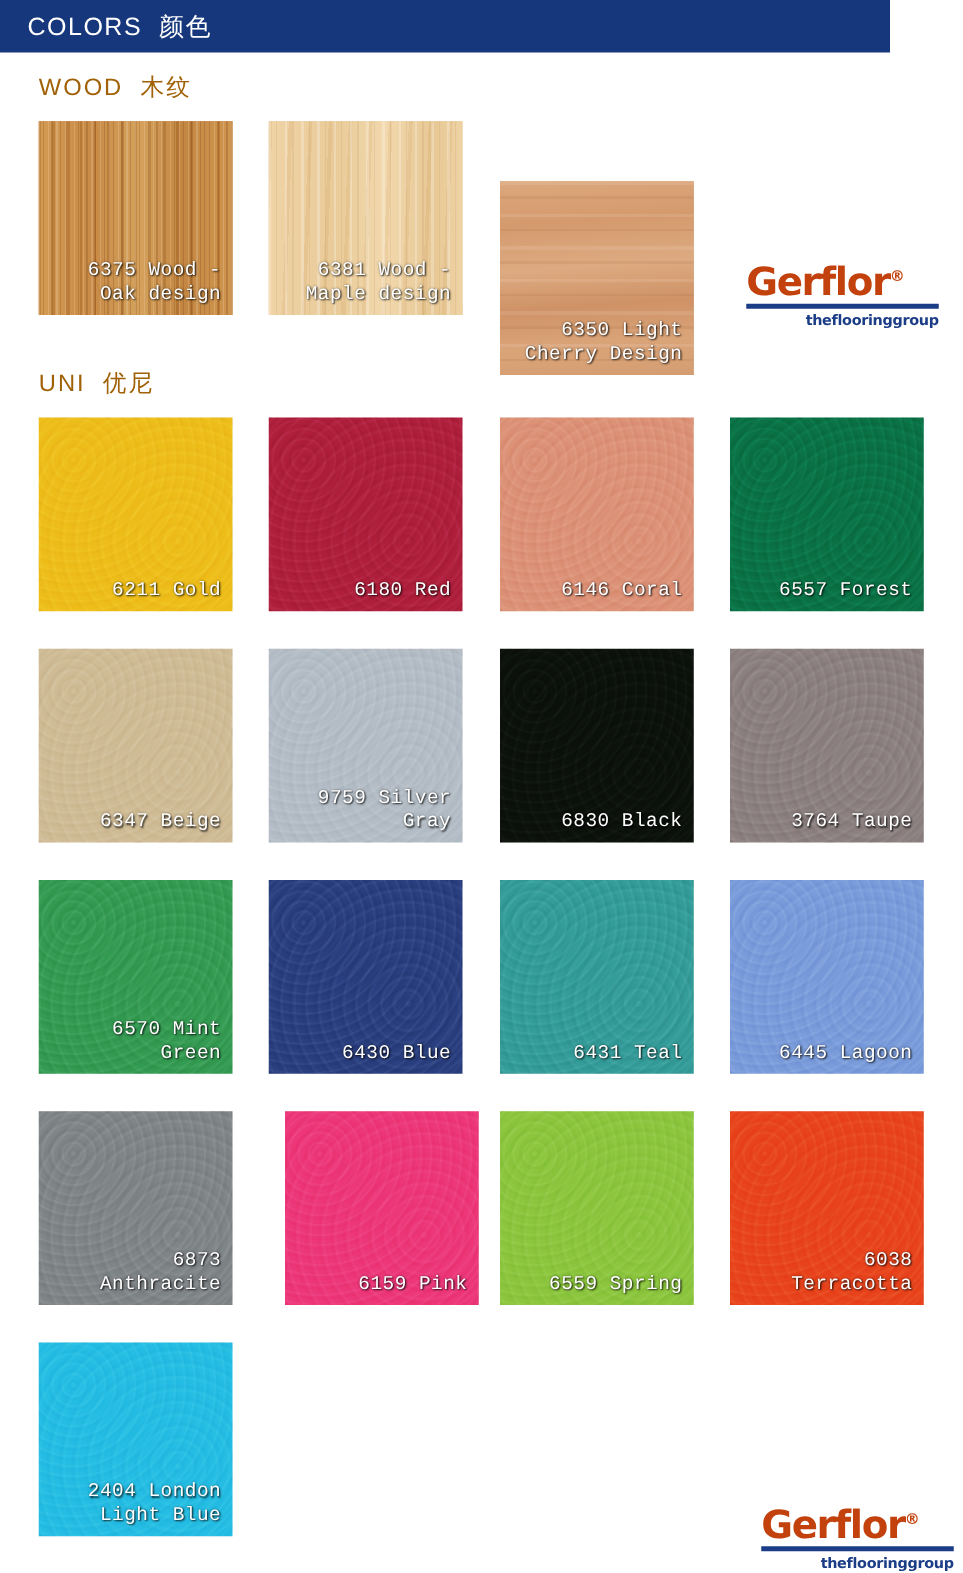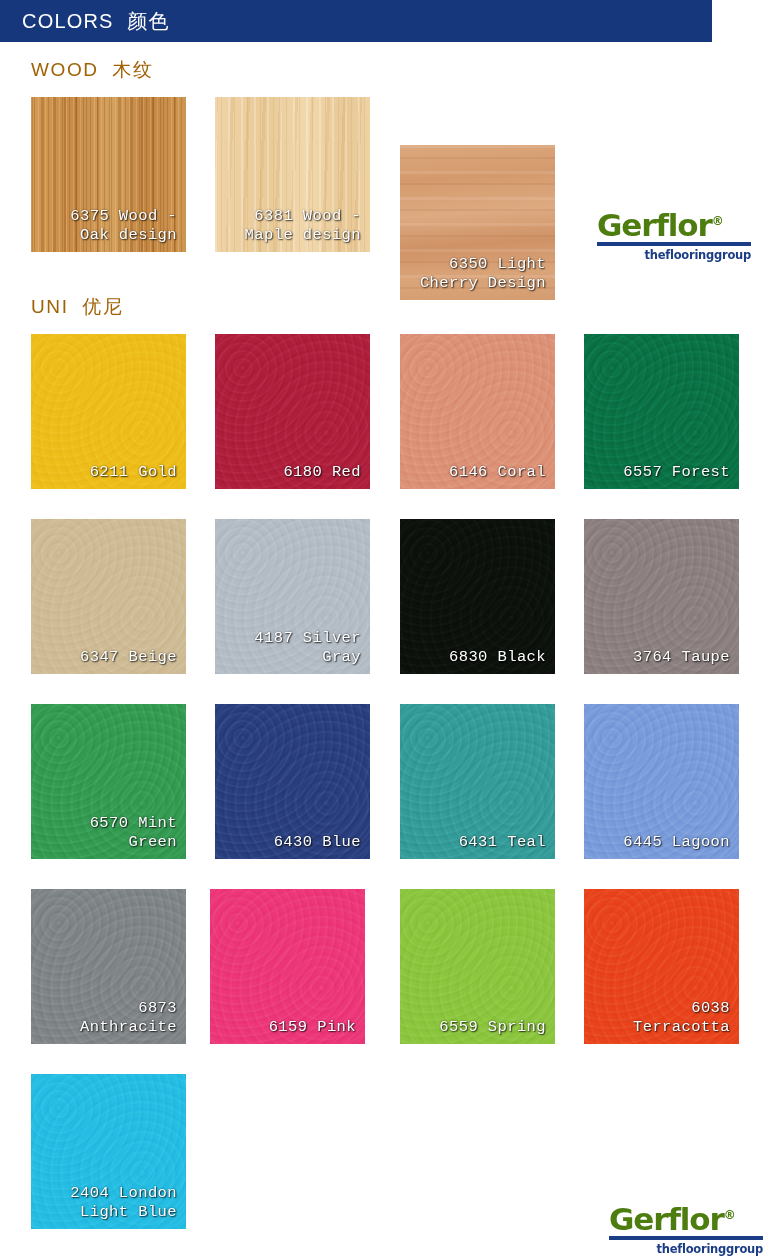--- a/index.html
+++ b/index.html
@@ -110,21 +110,21 @@
         rgba(0,0,0,0.06) 3px, rgba(0,0,0,0.06) 5px,
         rgba(255,255,255,0.00) 6.5px, rgba(255,255,255,0.00) 10px),
       none;
   }
 
   
   .gerflor-logo { position:absolute; width:154px; }
   #gerflor-top    { left:597px; top:205px; }
   #gerflor-bottom { left:609px; top:1199px; }
   .gerflor-word {
-    color:#4d7c0f;
+    color:#c2410c;
     font-size:31px;
     font-weight:bold;
     letter-spacing:-1.1px;
     line-height:32px;
     font-family:"DejaVu Sans", sans-serif;
     position:relative;
     display:block;
   }
   .gerflor-reg { font-size:12px; vertical-align:super; letter-spacing:0; }
   .gerflor-bar {
@@ -181,21 +181,21 @@
     <div class="swatch-label">6146 Coral</div>
   </div>
 <div class="swatch uni" style="left: 584px; top: 334px; background-color: rgb(10, 114, 69);">
     <div class="swatch-label">6557 Forest</div>
   </div>
 
 <div class="swatch uni" style="left: 31px; top: 519px; background-color: rgb(207, 188, 150);">
     <div class="swatch-label">6347 Beige</div>
   </div>
 <div class="swatch uni" style="left: 215px; top: 519px; background-color: rgb(180, 189, 198);">
-    <div class="swatch-label">4187 Silver
+    <div class="swatch-label">9759 Silver
 Gray</div>
   </div>
 <div class="swatch uni" style="left: 400px; top: 519px; background-color: rgb(12, 17, 12);">
     <div class="swatch-label">6830 Black</div>
   </div>
 <div class="swatch uni" style="left: 584px; top: 519px; background-color: rgb(140, 128, 128);">
     <div class="swatch-label">3764 Taupe</div>
   </div>
 
 <div class="swatch uni" style="left: 31px; top: 704px; background-color: rgb(52, 155, 82);">
@@ -209,21 +209,21 @@
     <div class="swatch-label">6431 Teal</div>
   </div>
 <div class="swatch uni" style="left: 584px; top: 704px; background-color: rgb(122, 156, 218);">
     <div class="swatch-label">6445 Lagoon</div>
   </div>
 
 <div class="swatch uni" style="left: 31px; top: 889px; background-color: rgb(128, 133, 136);">
     <div class="swatch-label">6873
 Anthracite</div>
   </div>
-<div class="swatch uni" style="left: 210px; top: 889px; background-color: rgb(236, 55, 121);">
+<div class="swatch uni" style="left: 228px; top: 889px; background-color: rgb(236, 55, 121);">
     <div class="swatch-label">6159 Pink</div>
   </div>
 <div class="swatch uni" style="left: 400px; top: 889px; background-color: rgb(140, 198, 62);">
     <div class="swatch-label">6559 Spring</div>
   </div>
 <div class="swatch uni" style="left: 584px; top: 889px; background-color: rgb(232, 68, 28);">
     <div class="swatch-label">6038
 Terracotta</div>
   </div>
 

